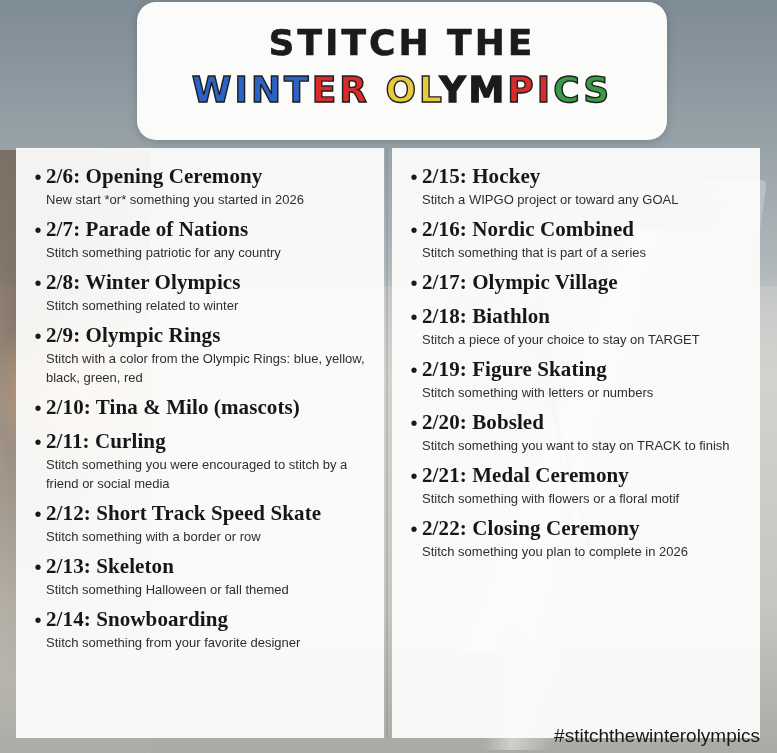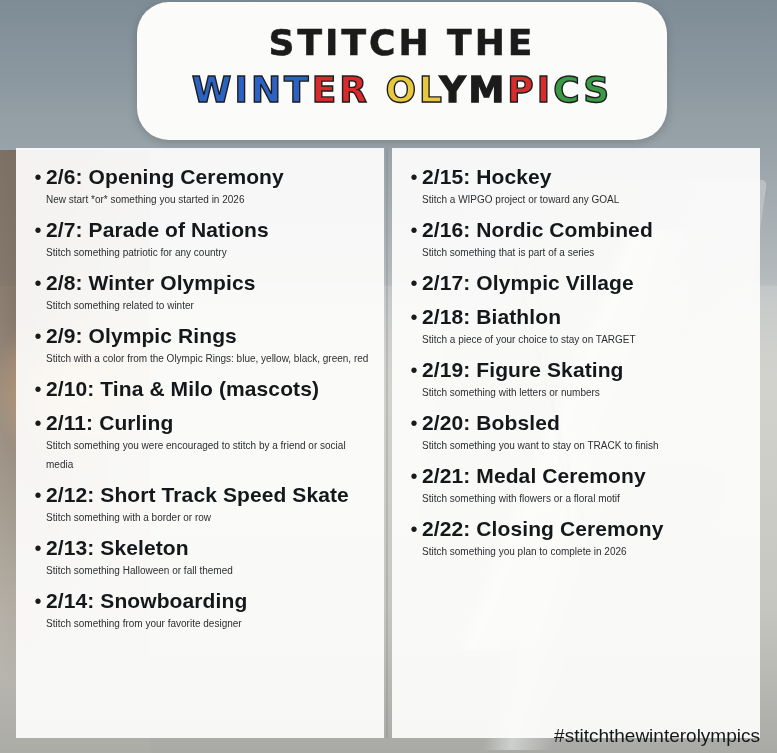--- a/index.html
+++ b/index.html
@@ -64,21 +64,21 @@
   }
 
   
   .title-card {
     position: absolute;
     left: 137px;
     top: 2px;
     width: 530px;
     height: 138px;
     background: #fbfbfa;
-    border-radius: 32px;
+    border-radius: 19px;
     box-shadow: 0 2px 10px rgba(0,0,0,0.18);
     text-align: center;
     z-index: 3;
   }
   .title-line1 {
     margin-top: 20px;
     font-family: "DejaVu Sans", sans-serif;
     font-weight: 700;
     font-size: 36px;
     letter-spacing: 3px;
@@ -123,30 +123,30 @@
   .bullet {
     width: 16px;
     flex: 0 0 16px;
     color: #1a1a1a;
     font-size: 20px;
     line-height: 26px;
     text-align: center;
   }
   .item-body { flex: 1 1 auto; }
   .item-title {
-    font-family: Liberation Sans, sans-serif;
+    font-family: Liberation Serif, serif;
     font-weight: 700;
     font-size: 21px;
     line-height: 25px;
     color: #15181a;
     letter-spacing: 0.1px;
   }
   .item-desc {
     font-family: "Liberation Sans", sans-serif;
-    font-size: 10px;
+    font-size: 13px;
     line-height: 19px;
     color: #2c2f31;
     margin-top: 1px;
   }
   .panel-right .list { padding-top: 16px; }
 
   .footer {
     position: absolute;
     left: 392px;
     top: 724px;

